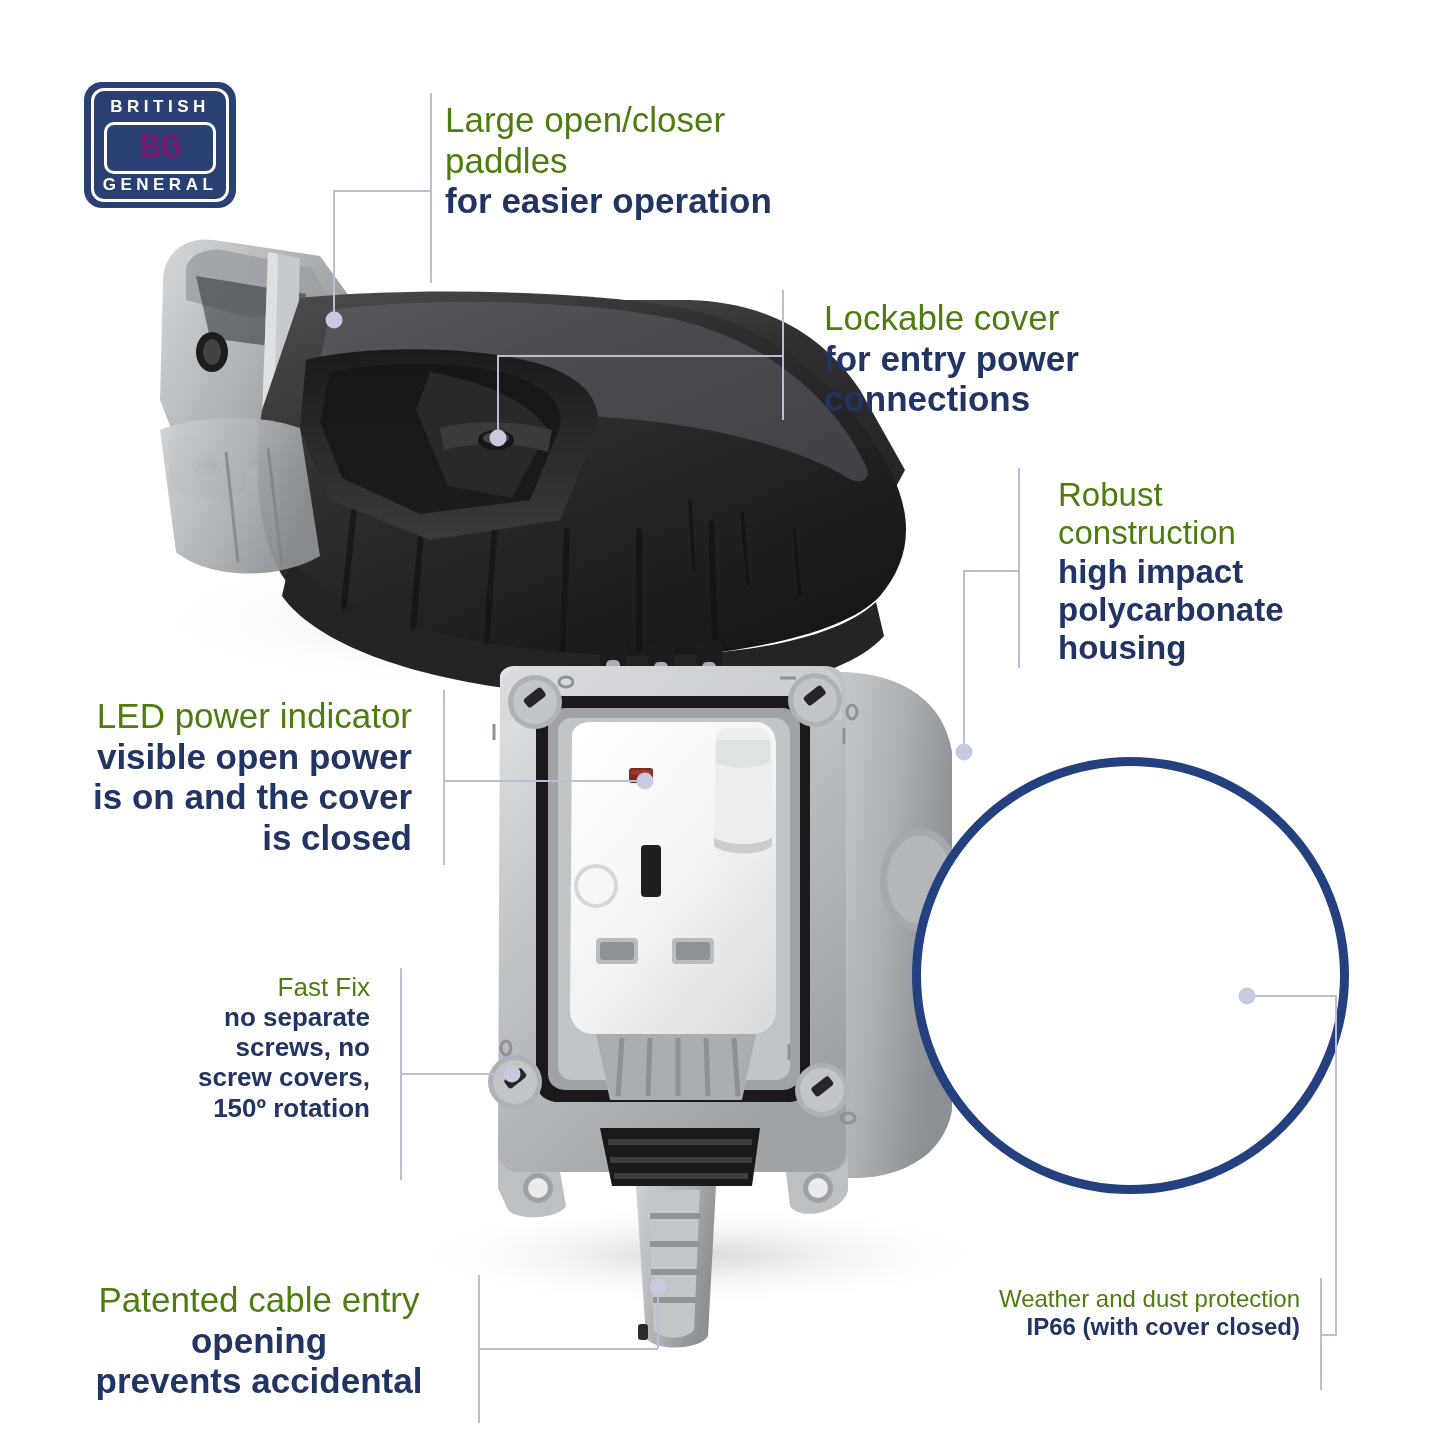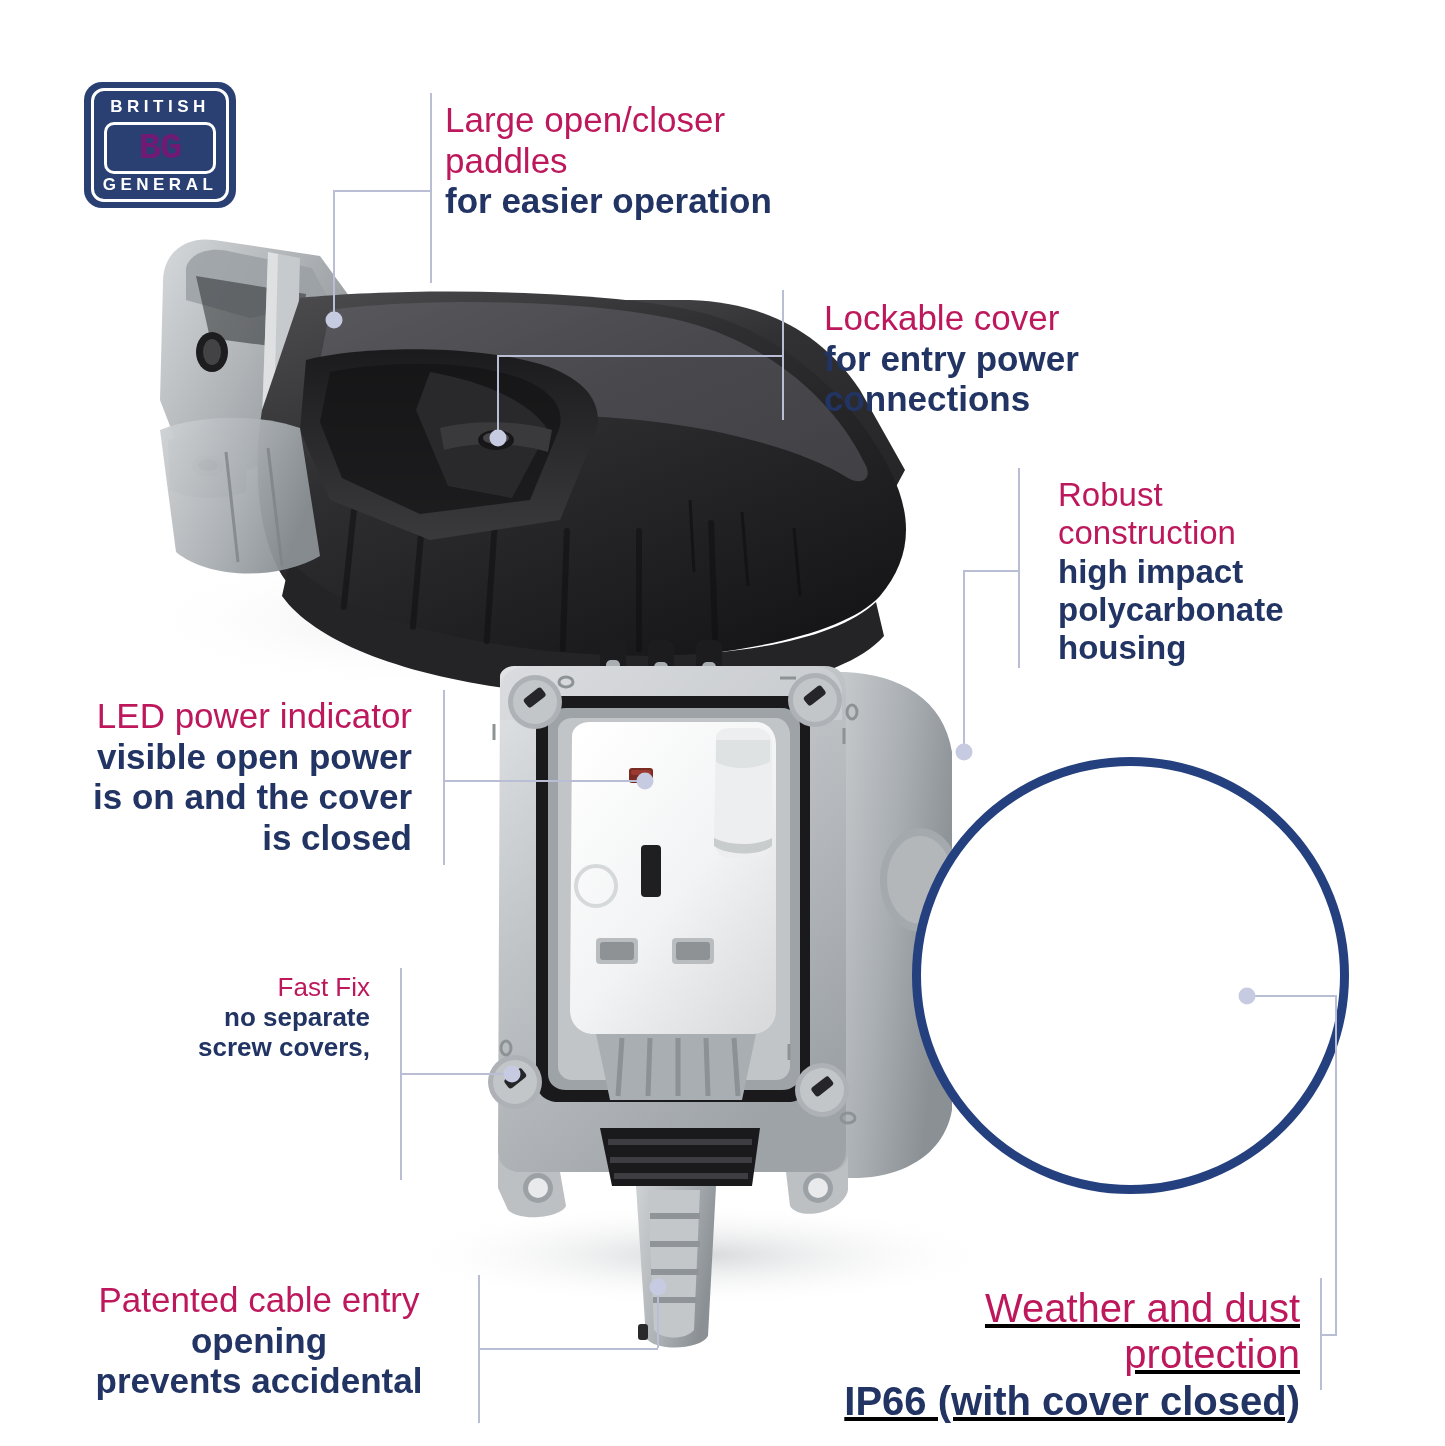--- a/index.html
+++ b/index.html
@@ -18,21 +18,21 @@
   .logo-british{top:15px;}
   .logo-general{bottom:13px;}
   .logo-bgbox{position:absolute;left:20px;right:20px;top:40px;height:46px;
               border:3px solid #ffffff;border-radius:10px;}
   .logo-bg{position:absolute;inset:0;display:flex;align-items:center;justify-content:center;
            color:#701a75;font-weight:bold;font-size:37px;letter-spacing:-1px;
            font-family:Liberation Mono, monospace;}
 
   
   .callout{position:absolute;line-height:1.16;}
-  .callout .ct{color:#be185d;font-weight:400;}
+  .callout .ct{color:#4d7c0f;font-weight:400;}
   .callout .cb{color:#223463;font-weight:bold;}
   .c-left{text-align:right;}
   .c-right{text-align:left;}
 
   
   .ln{position:absolute;background:#b9bed4;}
   .lnv{width:2px;}
   .lnh{height:2px;}
   .dot{position:absolute;width:17px;height:17px;border-radius:50%;
        background:#c6cbe2;transform:translate(-50%,-50%);}
@@ -404,27 +404,29 @@
   <div class="callout c-left" style="left:40px;top:696px;width:372px;font-size:35px;">
     <div class="ct">LED power indicator</div>
     <div class="cb">visible open power</div>
     <div class="cb">is on and the cover</div>
     <div class="cb">is closed</div>
   </div>
 
   <div class="callout c-left" style="left:60px;top:972px;width:310px;font-size:26px;">
     <div class="ct">Fast Fix</div>
     <div class="cb">no separate</div>
+    <div class="cb">screws, no</div>
     <div class="cb">screw covers,</div>
+    <div class="cb">150º rotation</div>
   </div>
 
   <div class="callout c-left" style="left:70px;top:1280px;width:378px;font-size:35px;text-align:center;">
     <div class="ct">Patented cable entry</div>
     <div class="cb">opening</div>
     <div class="cb">prevents accidental</div>
   </div>
 
-  <div class="callout c-left" style="left:820px;top:1285px;width:480px;font-size:40px;text-decoration:underline;">
+  <div class="callout c-left" style="left:820px;top:1285px;width:480px;font-size:24px;">
     <div class="ct">Weather and dust protection</div>
     <div class="cb">IP66 (with cover closed)</div>
   </div>
 
 </div>
 
 </body></html>

